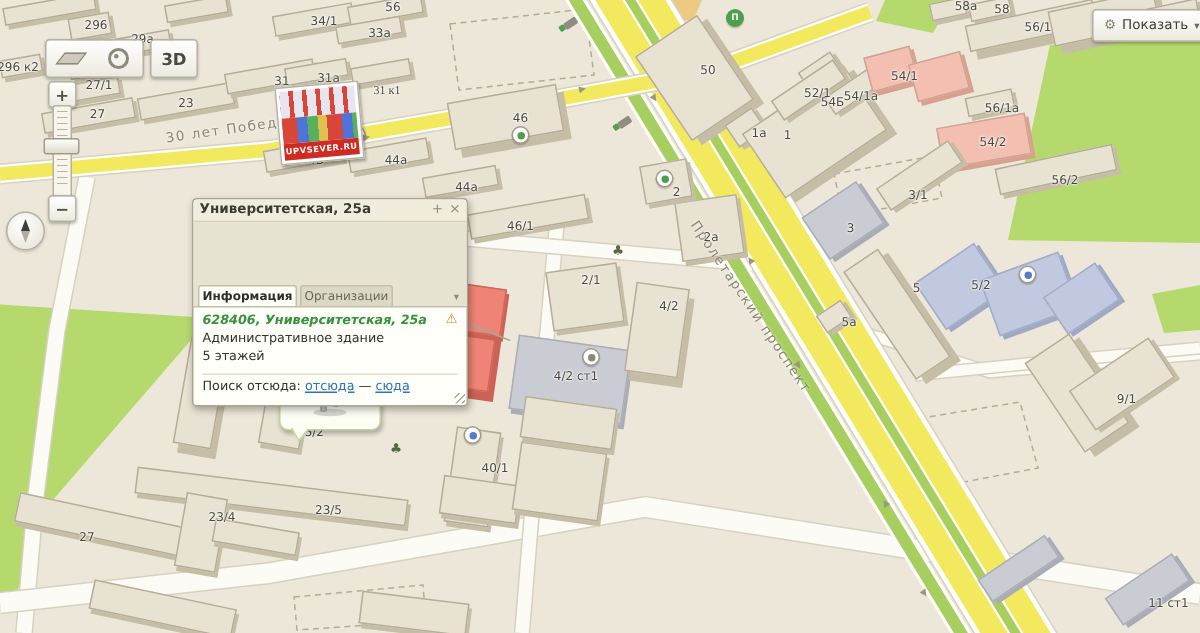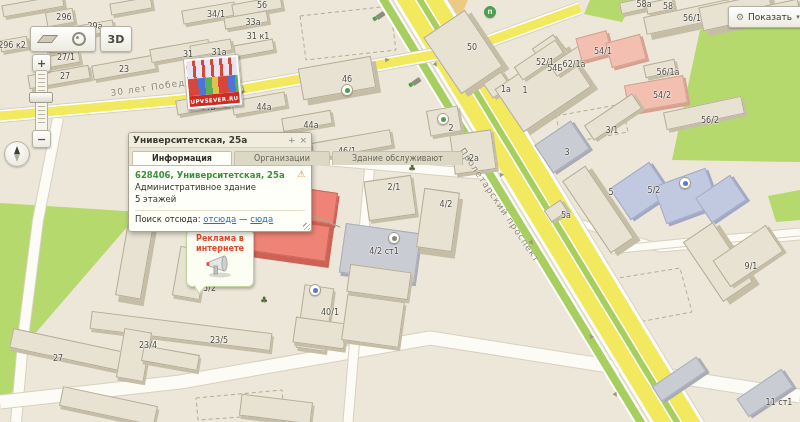--- a/index.html
+++ b/index.html
@@ -56,26 +56,26 @@
   #show-button .caret{font-size:7px;color:#6d6a5c;}
 
   
   #popup{position:absolute;left:128px;top:132px;width:182px;background:#fffffa;border:1px solid #aaa593;
          border-radius:3px;box-shadow:1px 2px 5px rgba(0,0,0,.3);z-index:40;font-size:8.5px;color:#33322b;}
   #popup-titlebar{display:flex;align-items:center;background:#f1edde;border-bottom:1px solid #d6d1bd;
          padding:2px 4px;border-radius:3px 3px 0 0;}
   #popup-title{flex:1;font-size:9px;font-weight:bold;color:#3c3b31;}
   .titlebar-ico{color:#8d8a7a;font-size:9px;margin-left:4px;cursor:pointer;line-height:1;}
   #popup-tabs{display:flex;align-items:flex-end;gap:2px;background:#e7e3d2;padding:3px 3px 0 3px;}
-  .tab{padding:2px 19px 2px;border:1px solid #c4bfa9;border-bottom:none;border-radius:2px 2px 0 0;
-       background:#dcd8c6;color:#6a675a;font-size:8px;white-space:nowrap;cursor:pointer;}
+  .tab{padding:2px 2px 2px;border:1px solid #c4bfa9;border-bottom:none;border-radius:2px 2px 0 0;
+       background:#dcd8c6;color:#6a675a;font-size:8px;white-space:nowrap;cursor:pointer;margin-top:39px;}
   .tab.active{background:#fffffa;color:#2f2e27;font-weight:bold;}
   .tab-caret{margin-left:auto;font-size:7px;color:#8d8a7a;padding:0 2px 2px;cursor:pointer;}
   #popup-body{padding:4px 6px 5px;border-top:1px solid #c4bfa9;line-height:1.4;}
-  .addr-row{display:flex;align-items:flex-start;}
+  .addr-row{display:flex;align-items:flex-start;font-style:italic;}
   .addr{color:#38913c;font-weight:bold;}
   .warn{margin-left:auto;color:#e0832e;font-size:9px;line-height:1;}
   .divider{border-top:1px solid #e2ddc9;margin:4px 0 3px;}
   .plink{color:#2a74b8;text-decoration:underline;cursor:pointer;}
   #popup .resize{position:absolute;right:1px;bottom:1px;width:7px;height:7px;cursor:nwse-resize;
       background:repeating-linear-gradient(135deg,transparent 0 2px,#b3ae9a 2px 3px);}
   #popup-tail{position:absolute;left:296px;top:209px;z-index:39;}
 
   
   #ad-balloon{position:absolute;left:186px;top:229px;width:66px;height:56px;background:#fdfef3;
@@ -244,29 +244,29 @@
       <div class="mlabel" style="left: 95px; top: 26px;">29а</div>
       <div class="mlabel" style="left: 73px; top: 40px;">27/2</div>
       <div class="mlabel" style="left: 66px; top: 57px;">27/1</div>
       <div class="mlabel" style="left: 65px; top: 76px;">27</div>
       <div class="mlabel" style="left: 124px; top: 69px;">23</div>
       <div class="mlabel" style="left: 188px; top: 54px;">31</div>
       <div class="mlabel" style="left: 216px; top: 14px;">34/1</div>
       <div class="mlabel" style="left: 262px; top: 5px;">56</div>
       <div class="mlabel" style="left: 253px; top: 22px;">33а</div>
       <div class="mlabel" style="left: 219px; top: 52px;">31а</div>
-      <div class="mlabel" style="left: 258px; top: 36px;">31 к1</div>
+      <div class="mlabel" style="left: 258px; top: 60px; font-family: Liberation Serif, serif;">31 к1</div>
       <div class="mlabel" style="left: 347px; top: 79px;">46</div>
       <div class="mlabel" style="left: 208px; top: 107px;">44Б</div>
       <div class="mlabel" style="left: 264px; top: 107px;">44а</div>
       <div class="mlabel" style="left: 311px; top: 125px;">44а</div>
       <div class="mlabel" style="left: 472px; top: 47px;">50</div>
       <div class="mlabel" style="left: 555px; top: 68px;">54Б</div>
       <div class="mlabel" style="left: 545px; top: 62px;">52/1</div>
-      <div class="mlabel" style="left: 574px; top: 64px;">62/1а</div>
+      <div class="mlabel" style="left: 574px; top: 64px;">54/1а</div>
       <div class="mlabel" style="left: 603px; top: 51px;">54/1</div>
       <div class="mlabel" style="left: 506px; top: 89px;">1а</div>
       <div class="mlabel" style="left: 525px; top: 90px;">1</div>
       <div class="mlabel" style="left: 644px; top: 4px;">58а</div>
       <div class="mlabel" style="left: 668px; top: 6px;">58</div>
       <div class="mlabel" style="left: 692px; top: 18px;">56/1</div>
       <div class="mlabel" style="left: 668px; top: 72px;">56/1а</div>
       <div class="mlabel" style="left: 662px; top: 95px;">54/2</div>
       <div class="mlabel" style="left: 710px; top: 120px;">56/2</div>
       <div class="mlabel" style="left: 788px; top: 16px;">56/3</div>
@@ -298,21 +298,20 @@
 
   <div id="popup">
     <div id="popup-titlebar">
       <span id="popup-title">Университетская, 25а</span>
       <span class="titlebar-ico">+</span>
       <span class="titlebar-ico">×</span>
     </div>
     <div id="popup-tabs">
       <span class="tab active">Информация</span>
       <span class="tab">Организации</span>
-      <span class="tab">Здание обслуживают</span>
       <span class="tab-caret">▾</span>
     </div>
     <div id="popup-body">
       <div class="addr-row">
         <span class="addr">628406, Университетская, 25а</span>
         <span class="warn">⚠</span>
       </div>
       <div>Административное здание</div>
       <div>5 этажей</div>
       <div class="divider"></div>

